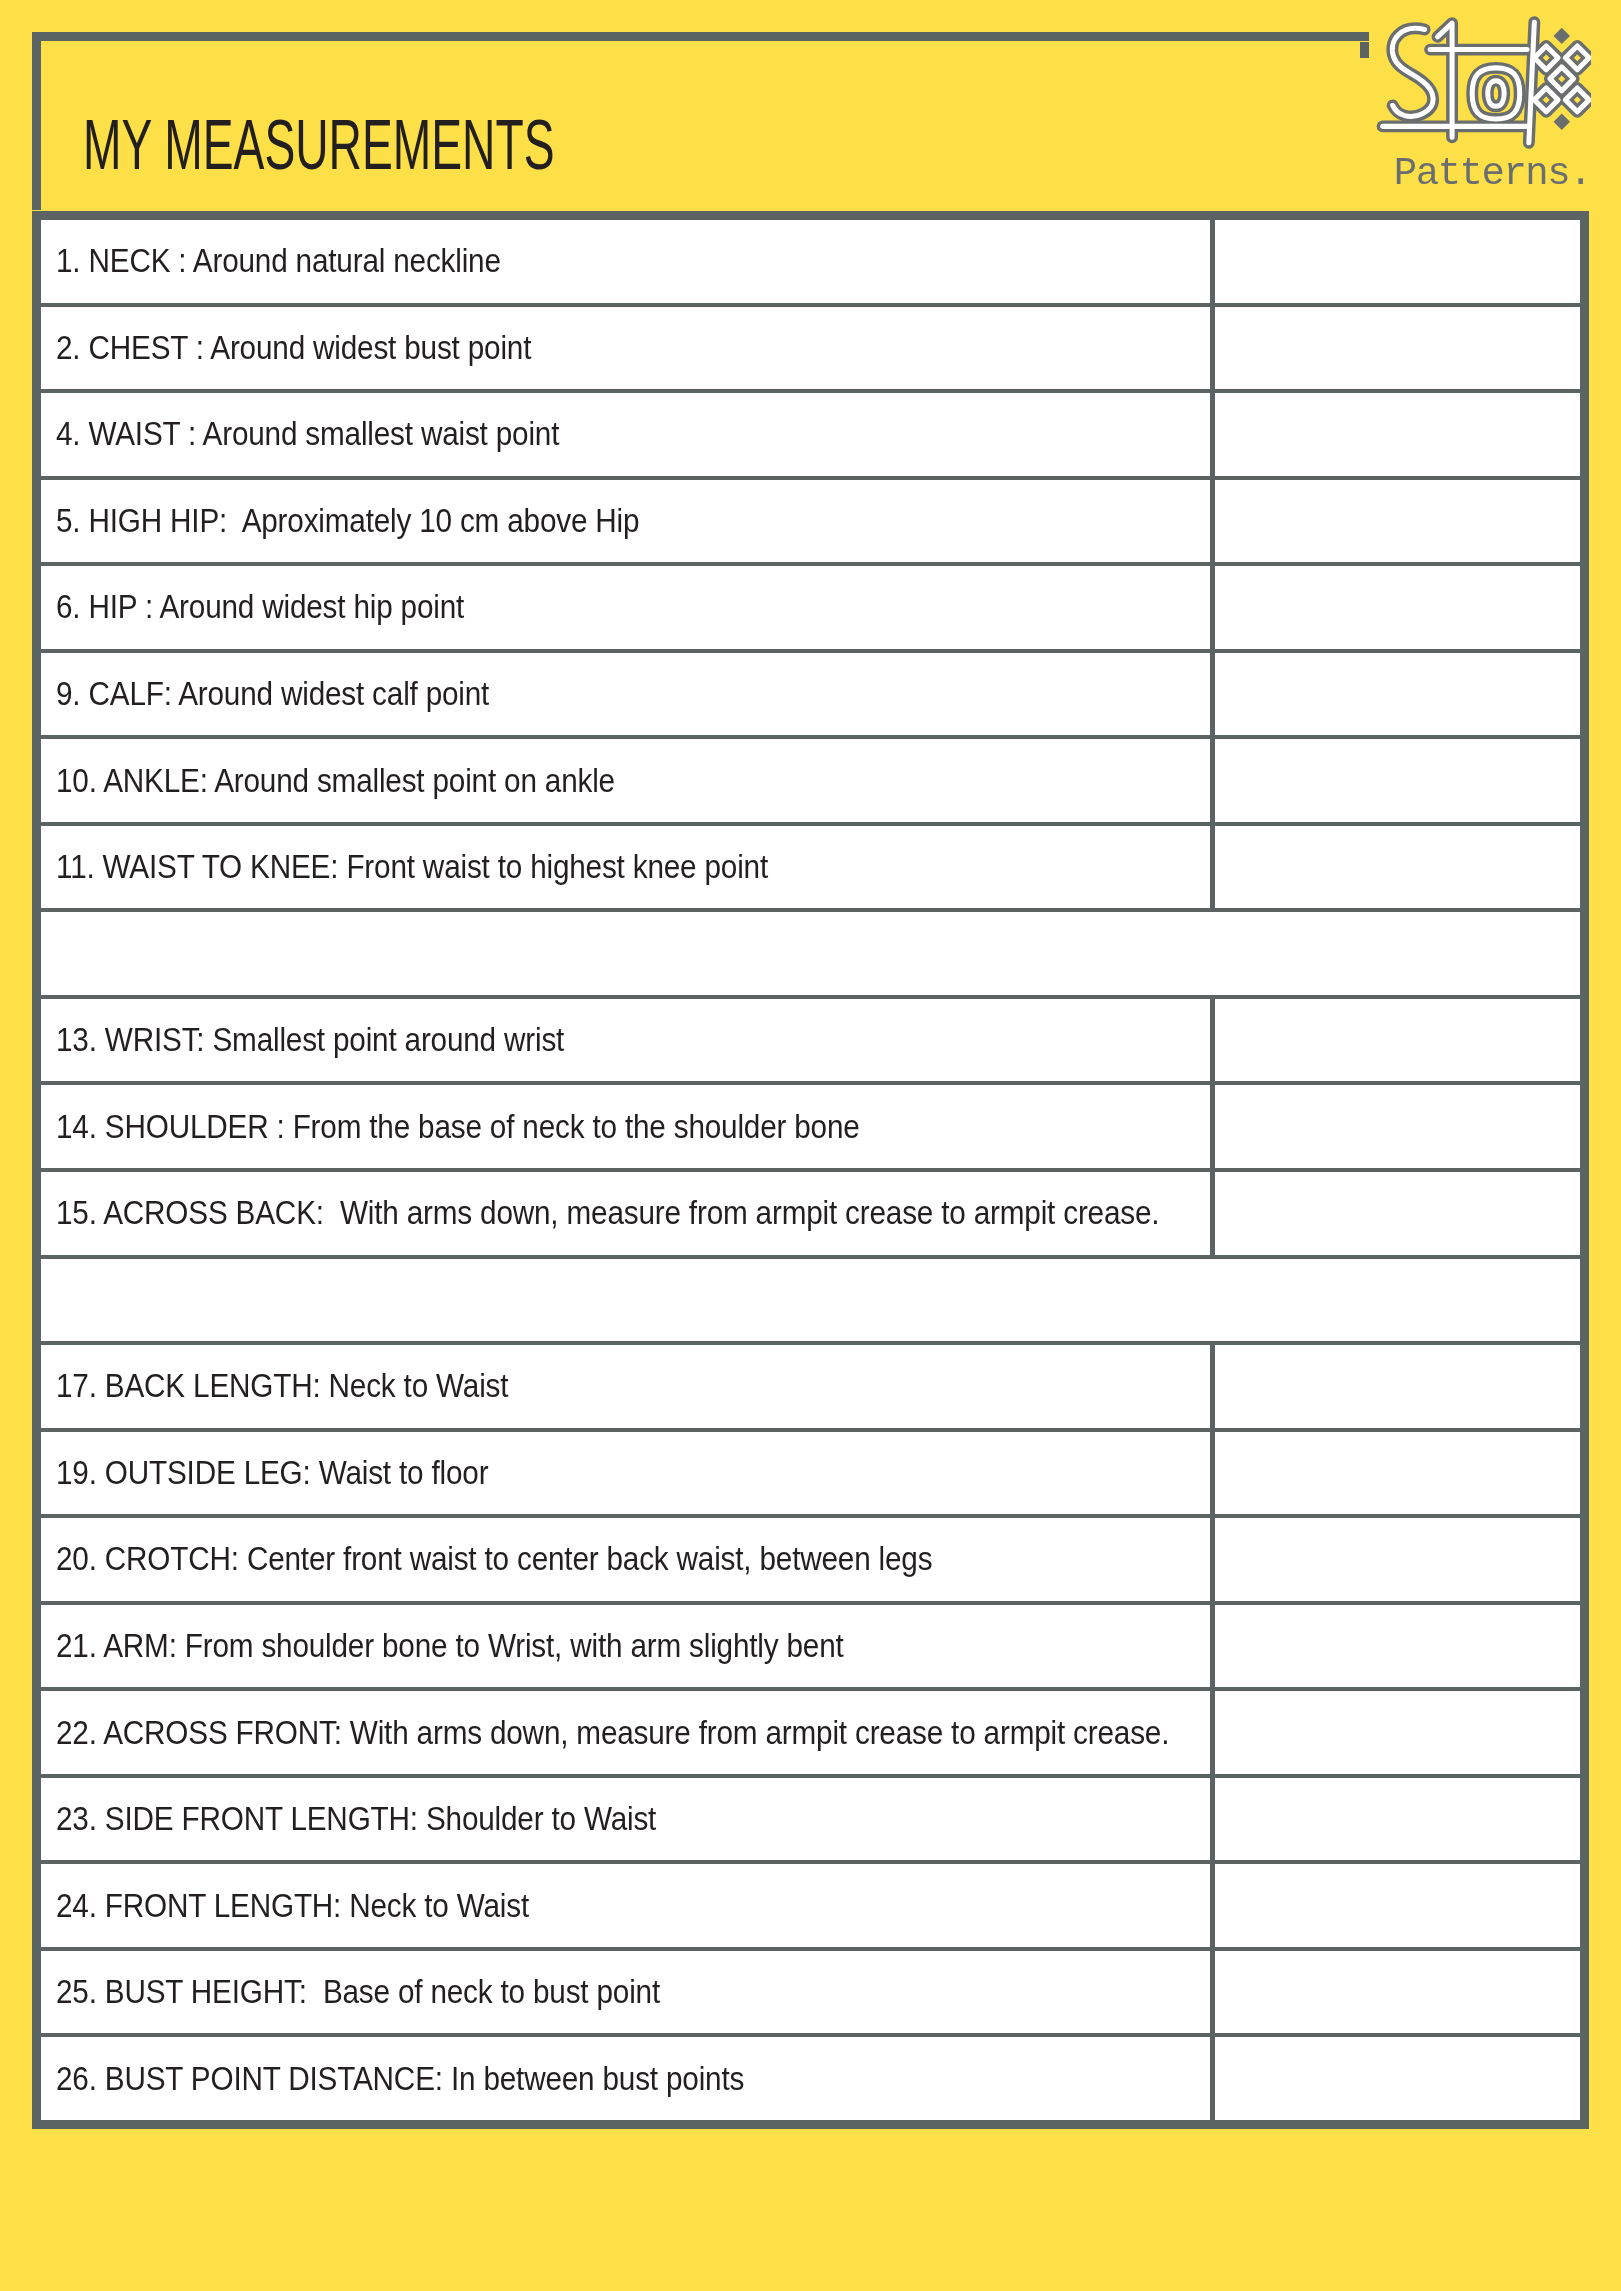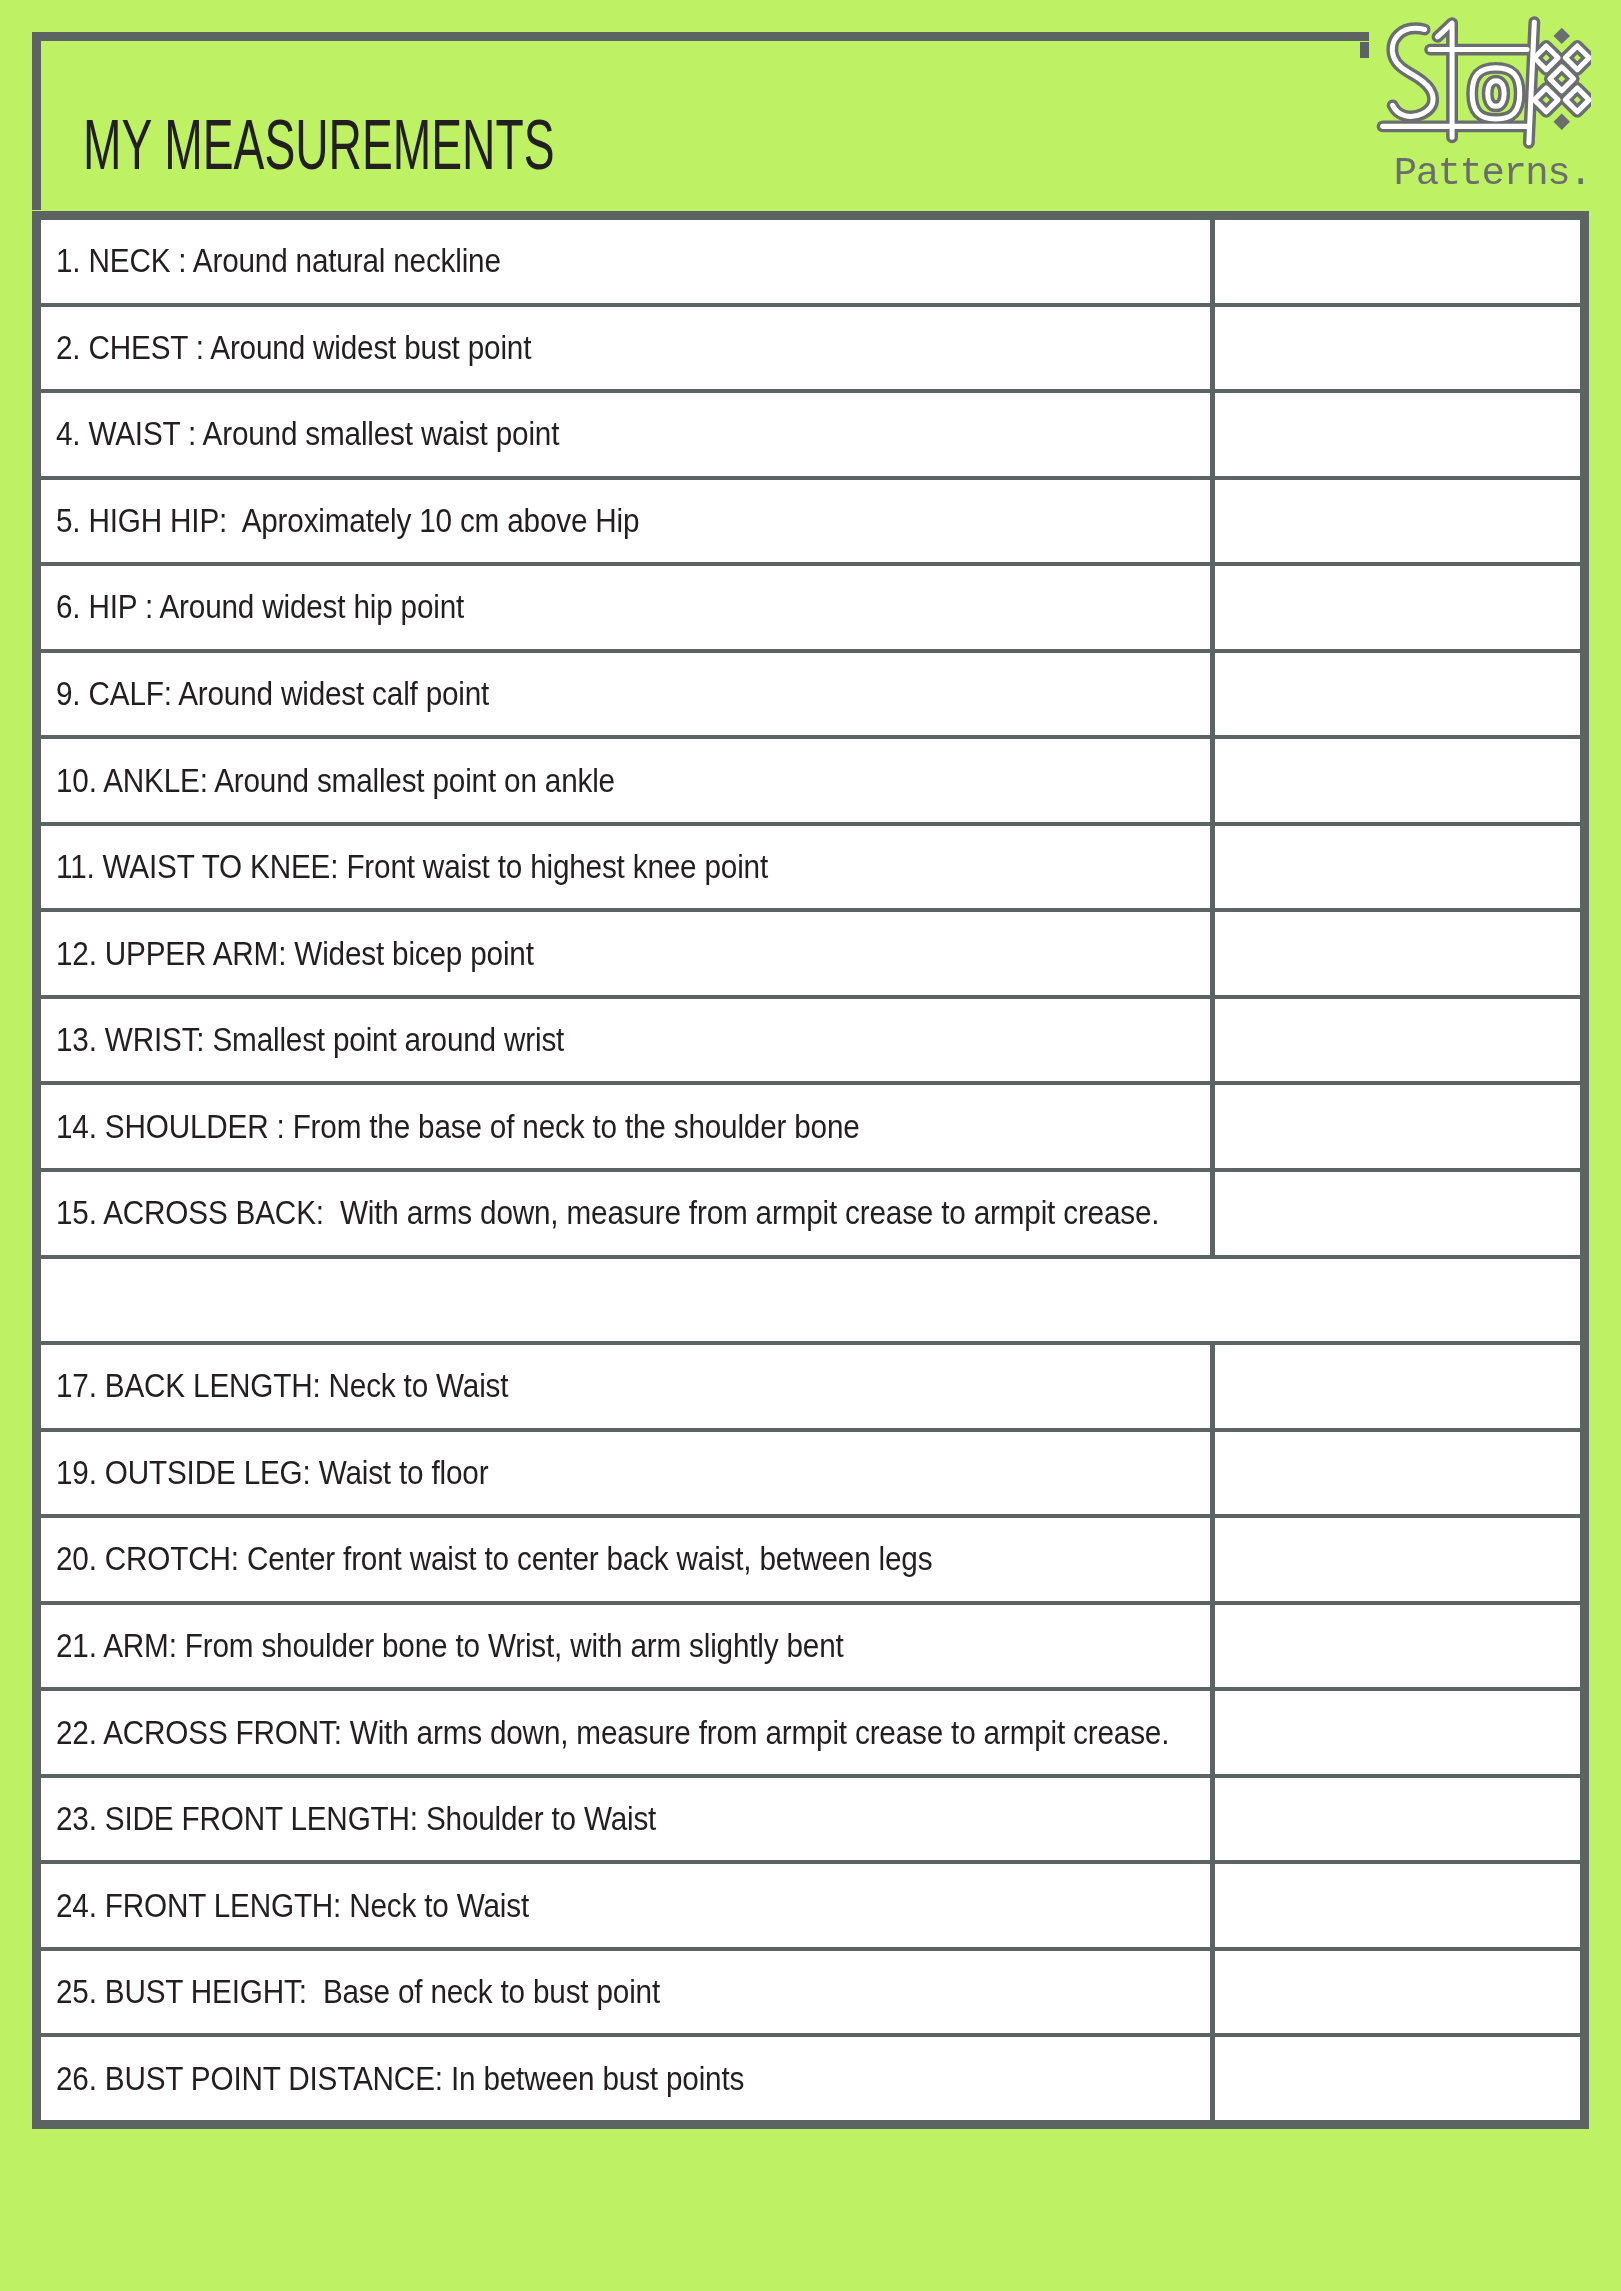--- a/index.html
+++ b/index.html
@@ -4,21 +4,21 @@
 <style>
   :root{
     --bd:#5c6363;
     --ink:#231f20;
     --logo:#6b6e6f;
   }
   html,body{margin:0;padding:0;background:#ffffff;}
   .page{
     position:relative;
     width:1621px;height:2292px;
-    background:#bef264;
+    background:#fde047;
     font-family:"Liberation Sans",sans-serif;
     overflow:hidden;
     text-align:right;
   }
   
   .header-box{
     position:absolute;left:32px;top:32px;
     width:1337px;height:178px;
     border-top:9.8px solid var(--bd);
     border-left:9.8px solid var(--bd);
@@ -169,23 +169,20 @@
     </div>
 
     <div class="mrow">
       <div class="cell-label">
         <span class="lbl">11. WAIST TO KNEE: Front waist to highest knee point</span>
       </div>
       <div class="cell-value"></div>
     </div>
 
     <div class="mrow">
-      <div class="cell-label">
-        <span class="lbl">12. UPPER ARM: Widest bicep point</span>
-      </div>
       <div class="cell-value"></div>
     </div>
 
     <div class="mrow">
       <div class="cell-label">
         <span class="lbl">13. WRIST: Smallest point around wrist</span>
       </div>
       <div class="cell-value"></div>
     </div>
 

